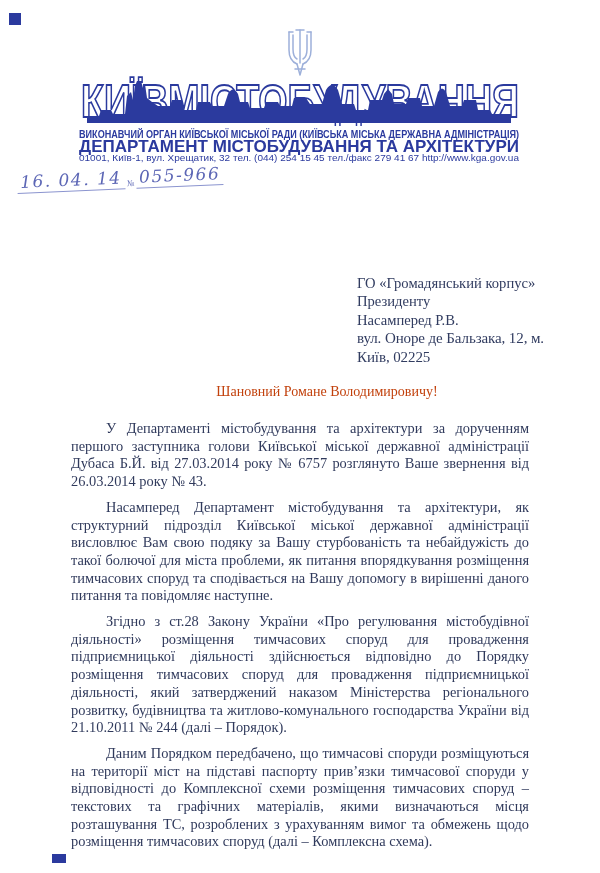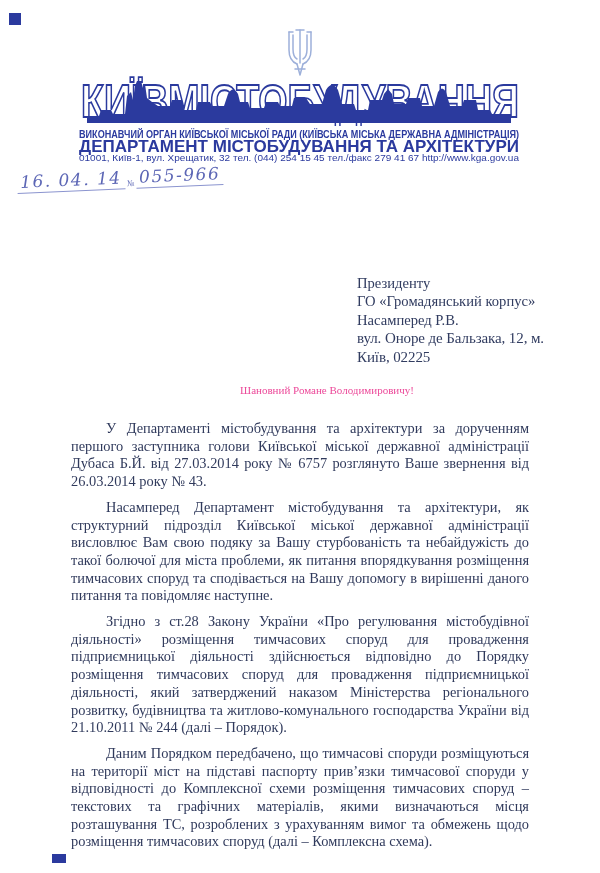--- a/index.html
+++ b/index.html
@@ -33,21 +33,21 @@
     display:inline-block;transform:translateY(3px);margin:0 2px;}
 
   
   .recipient{position:absolute;left:357px;top:274px;width:200px;
     color:#313c60;font-size:14.6px;line-height:18.4px;}
   .recipient .addr{font-size:15px;letter-spacing:-0.1px;font-family:Liberation Serif, serif;}
 
   
   .salutation{position:absolute;left:63px;top:384px;width:474px;
     text-align:center;padding-left:54px;box-sizing:border-box;
-    color:#ec4899;font-size:11px;}
+    color:#c2410c;font-size:14px;}
 
   
   .body-text{position:absolute;left:63px;top:412px;width:474px;
     color:#303a5c;font-size:14.4px;line-height:17.7px;text-align:justify;}
   .body-text p{margin:8px;text-indent:35px;}
 
   svg text{font-family:"Liberation Sans", sans-serif;}
 </style>
 </head>
 <body>
@@ -94,22 +94,22 @@
 
   <svg class="addr-line" viewBox="0 0 442 12">
     <text x="0" y="8" font-size="8.4" fill="#2b3a9e" textLength="440" lengthAdjust="spacingAndGlyphs">01001,  Київ-1,  вул.  Хрещатик,  32  тел.  (044)  254  15  45  тел./факс  279  41  67  http://www.kga.gov.ua</text>
   </svg>
 
   <div class="refline">
     <span class="u">16. 04. 14</span><span class="no">№</span><span class="u">055-966</span>
   </div>
 
   <div class="recipient">
+    <div>ГО «Громадянський корпус»</div>
     <div>Президенту</div>
-    <div>ГО «Громадянський корпус»</div>
     <div>Насамперед Р.В.</div>
     <div class="addr">вул. Оноре де Бальзака, 12, м. Київ, 02225</div>
   </div>
 
   <div class="salutation">Шановний Романе Володимировичу!</div>
 
   <div class="body-text">
     <p>У Департаменті містобудування та архітектури за дорученням першого заступника голови Київської міської державної адміністрації Дубаса Б.Й. від 27.03.2014 року № 6757 розглянуто Ваше звернення від 26.03.2014 року № 43.</p>
     <p>Насамперед Департамент містобудування та архітектури, як структурний підрозділ Київської міської державної адміністрації висловлює Вам свою подяку за Вашу стурбованість та небайдужість до такої болючої для міста проблеми, як питання впорядкування розміщення тимчасових споруд та сподівається на Вашу допомогу в вирішенні даного питання та повідомляє наступне.</p>
     <p>Згідно з ст.28 Закону України «Про регулювання містобудівної діяльності» розміщення тимчасових споруд для провадження підприємницької діяльності здійснюється відповідно до Порядку розміщення тимчасових споруд для провадження підприємницької діяльності, який затверджений наказом Міністерства регіонального розвитку, будівництва та житлово-комунального господарства України від 21.10.2011 № 244 (далі – Порядок).</p>

